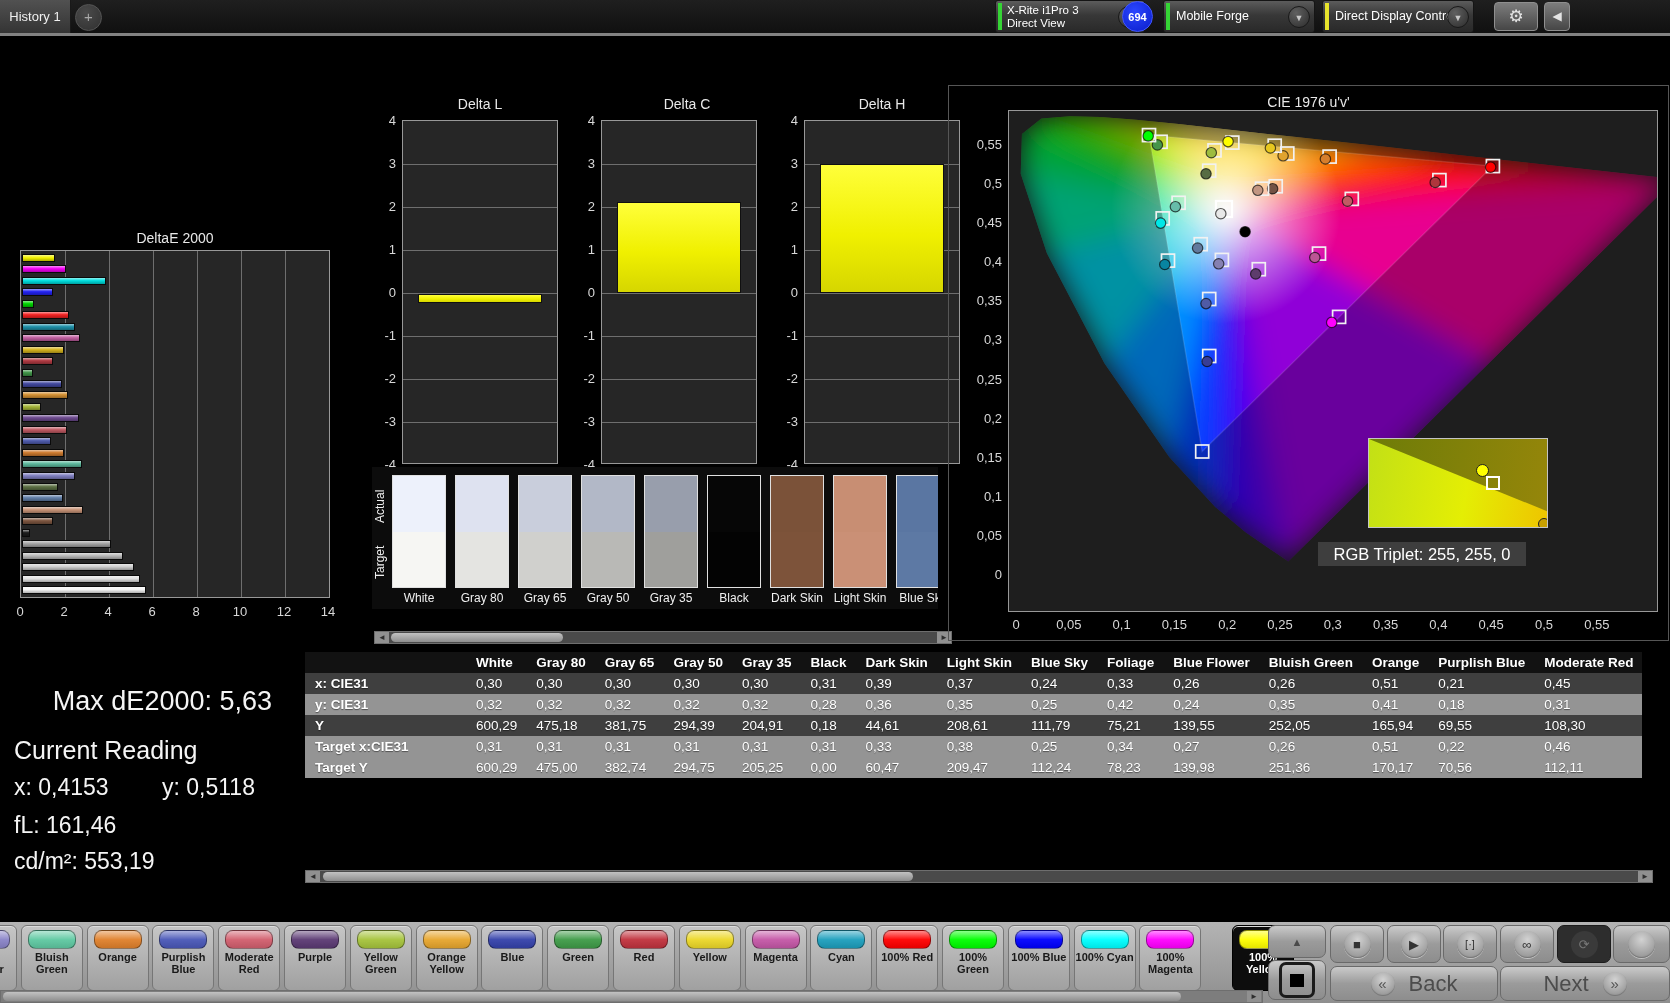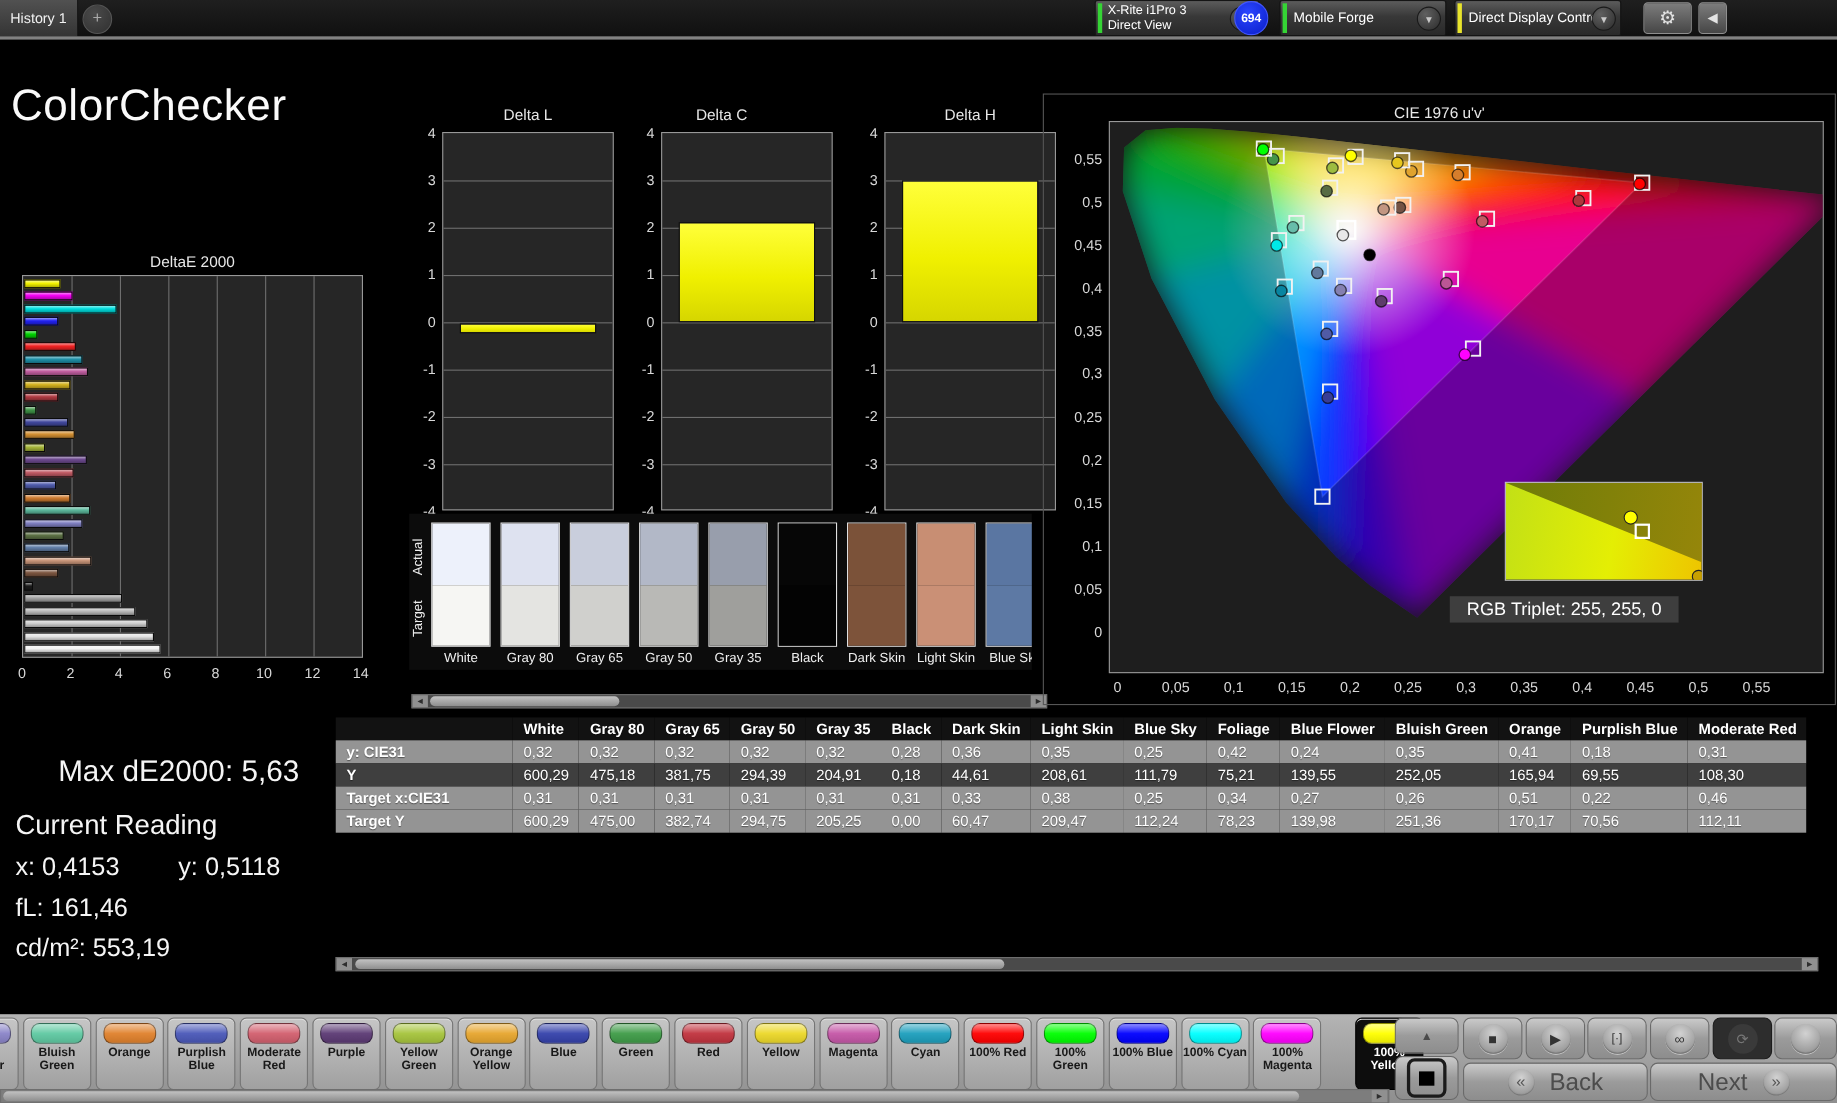--- a/index.html
+++ b/index.html
@@ -125,21 +125,20 @@
     <div class="dd" style="left:1322px;width:152px;">
       <span class="stripe" style="background: rgb(232, 228, 44);"></span>
       <div class="txt1">Direct Display Control</div>
       <span class="ddarrow">▼</span>
     </div>
     <div class="sqbtn" style="left:1494px;width:44px;font-size:17px;line-height:27px;">⚙</div>
     <div class="sqbtn" style="left:1544px;width:26px;font-size:12px;line-height:27px;">◀</div>
   </div>
   <div class="underline"></div>
 
-  <div class="page-title">ColorChecker</div>
 
   <div class="chart-title" style="left:20px;top:230px;width:310px;">DeltaE 2000</div>
   <div class="plot" id="dePlot" style="left:20px;top:250px;width:310px;height:348px;">
       <div class="gridv" style="left: 44px;"></div>
       <div class="gridv" style="left: 88px;"></div>
       <div class="gridv" style="left: 132px;"></div>
       <div class="gridv" style="left: 176px;"></div>
       <div class="gridv" style="left: 220px;"></div>
       <div class="gridv" style="left: 264px;"></div>
       <div class="gridv" style="left: 308px;"></div>
@@ -199,21 +198,21 @@
       </div>
       <div class="aylab" style="left: 372px; top: 113px; width: 24px;">4</div>
       <div class="aylab" style="left: 372px; top: 156px; width: 24px;">3</div>
       <div class="aylab" style="left: 372px; top: 199px; width: 24px;">2</div>
       <div class="aylab" style="left: 372px; top: 242px; width: 24px;">1</div>
       <div class="aylab" style="left: 372px; top: 285px; width: 24px;">0</div>
       <div class="aylab" style="left: 372px; top: 328px; width: 24px;">-1</div>
       <div class="aylab" style="left: 372px; top: 371px; width: 24px;">-2</div>
       <div class="aylab" style="left: 372px; top: 414px; width: 24px;">-3</div>
       <div class="aylab" style="left: 372px; top: 457px; width: 24px;">-4</div>
-      <div class="chart-title" style="left: 578px; top: 96px; width: 156px;">Delta C</div>
+      <div class="chart-title" style="left: 609px; top: 96px; width: 156px;">Delta C</div>
       <div class="plot" style="left: 601px; top: 120px; width: 156px; height: 344px;">
         <div class="gridh" style="top: 301px;"></div>
         <div class="gridh" style="top: 258px;"></div>
         <div class="gridh" style="top: 215px;"></div>
         <div class="gridh" style="top: 172px;"></div>
         <div class="gridh" style="top: 129px;"></div>
         <div class="gridh" style="top: 86px;"></div>
         <div class="gridh" style="top: 43px;"></div>
         <div class="dbar" style="left: 15px; width: 124px; height: 91.16px; top: 80.84px;"></div>
       </div>
@@ -462,20 +461,38 @@
             <th>Blue Sky</th>
             <th>Foliage</th>
             <th>Blue Flower</th>
             <th>Bluish Green</th>
             <th>Orange</th>
             <th>Purplish Blue</th>
             <th>Moderate Red</th>
           </tr>
         </thead>
         <tbody>
+          <tr class="dark">
+            <td>x: CIE31</td>
+            <td>0,30</td>
+            <td>0,30</td>
+            <td>0,30</td>
+            <td>0,30</td>
+            <td>0,30</td>
+            <td>0,31</td>
+            <td>0,39</td>
+            <td>0,37</td>
+            <td>0,24</td>
+            <td>0,33</td>
+            <td>0,26</td>
+            <td>0,26</td>
+            <td>0,51</td>
+            <td>0,21</td>
+            <td>0,45</td>
+          </tr>
           <tr class="lite">
             <td>y: CIE31</td>
             <td>0,32</td>
             <td>0,32</td>
             <td>0,32</td>
             <td>0,32</td>
             <td>0,32</td>
             <td>0,28</td>
             <td>0,36</td>
             <td>0,35</td>

